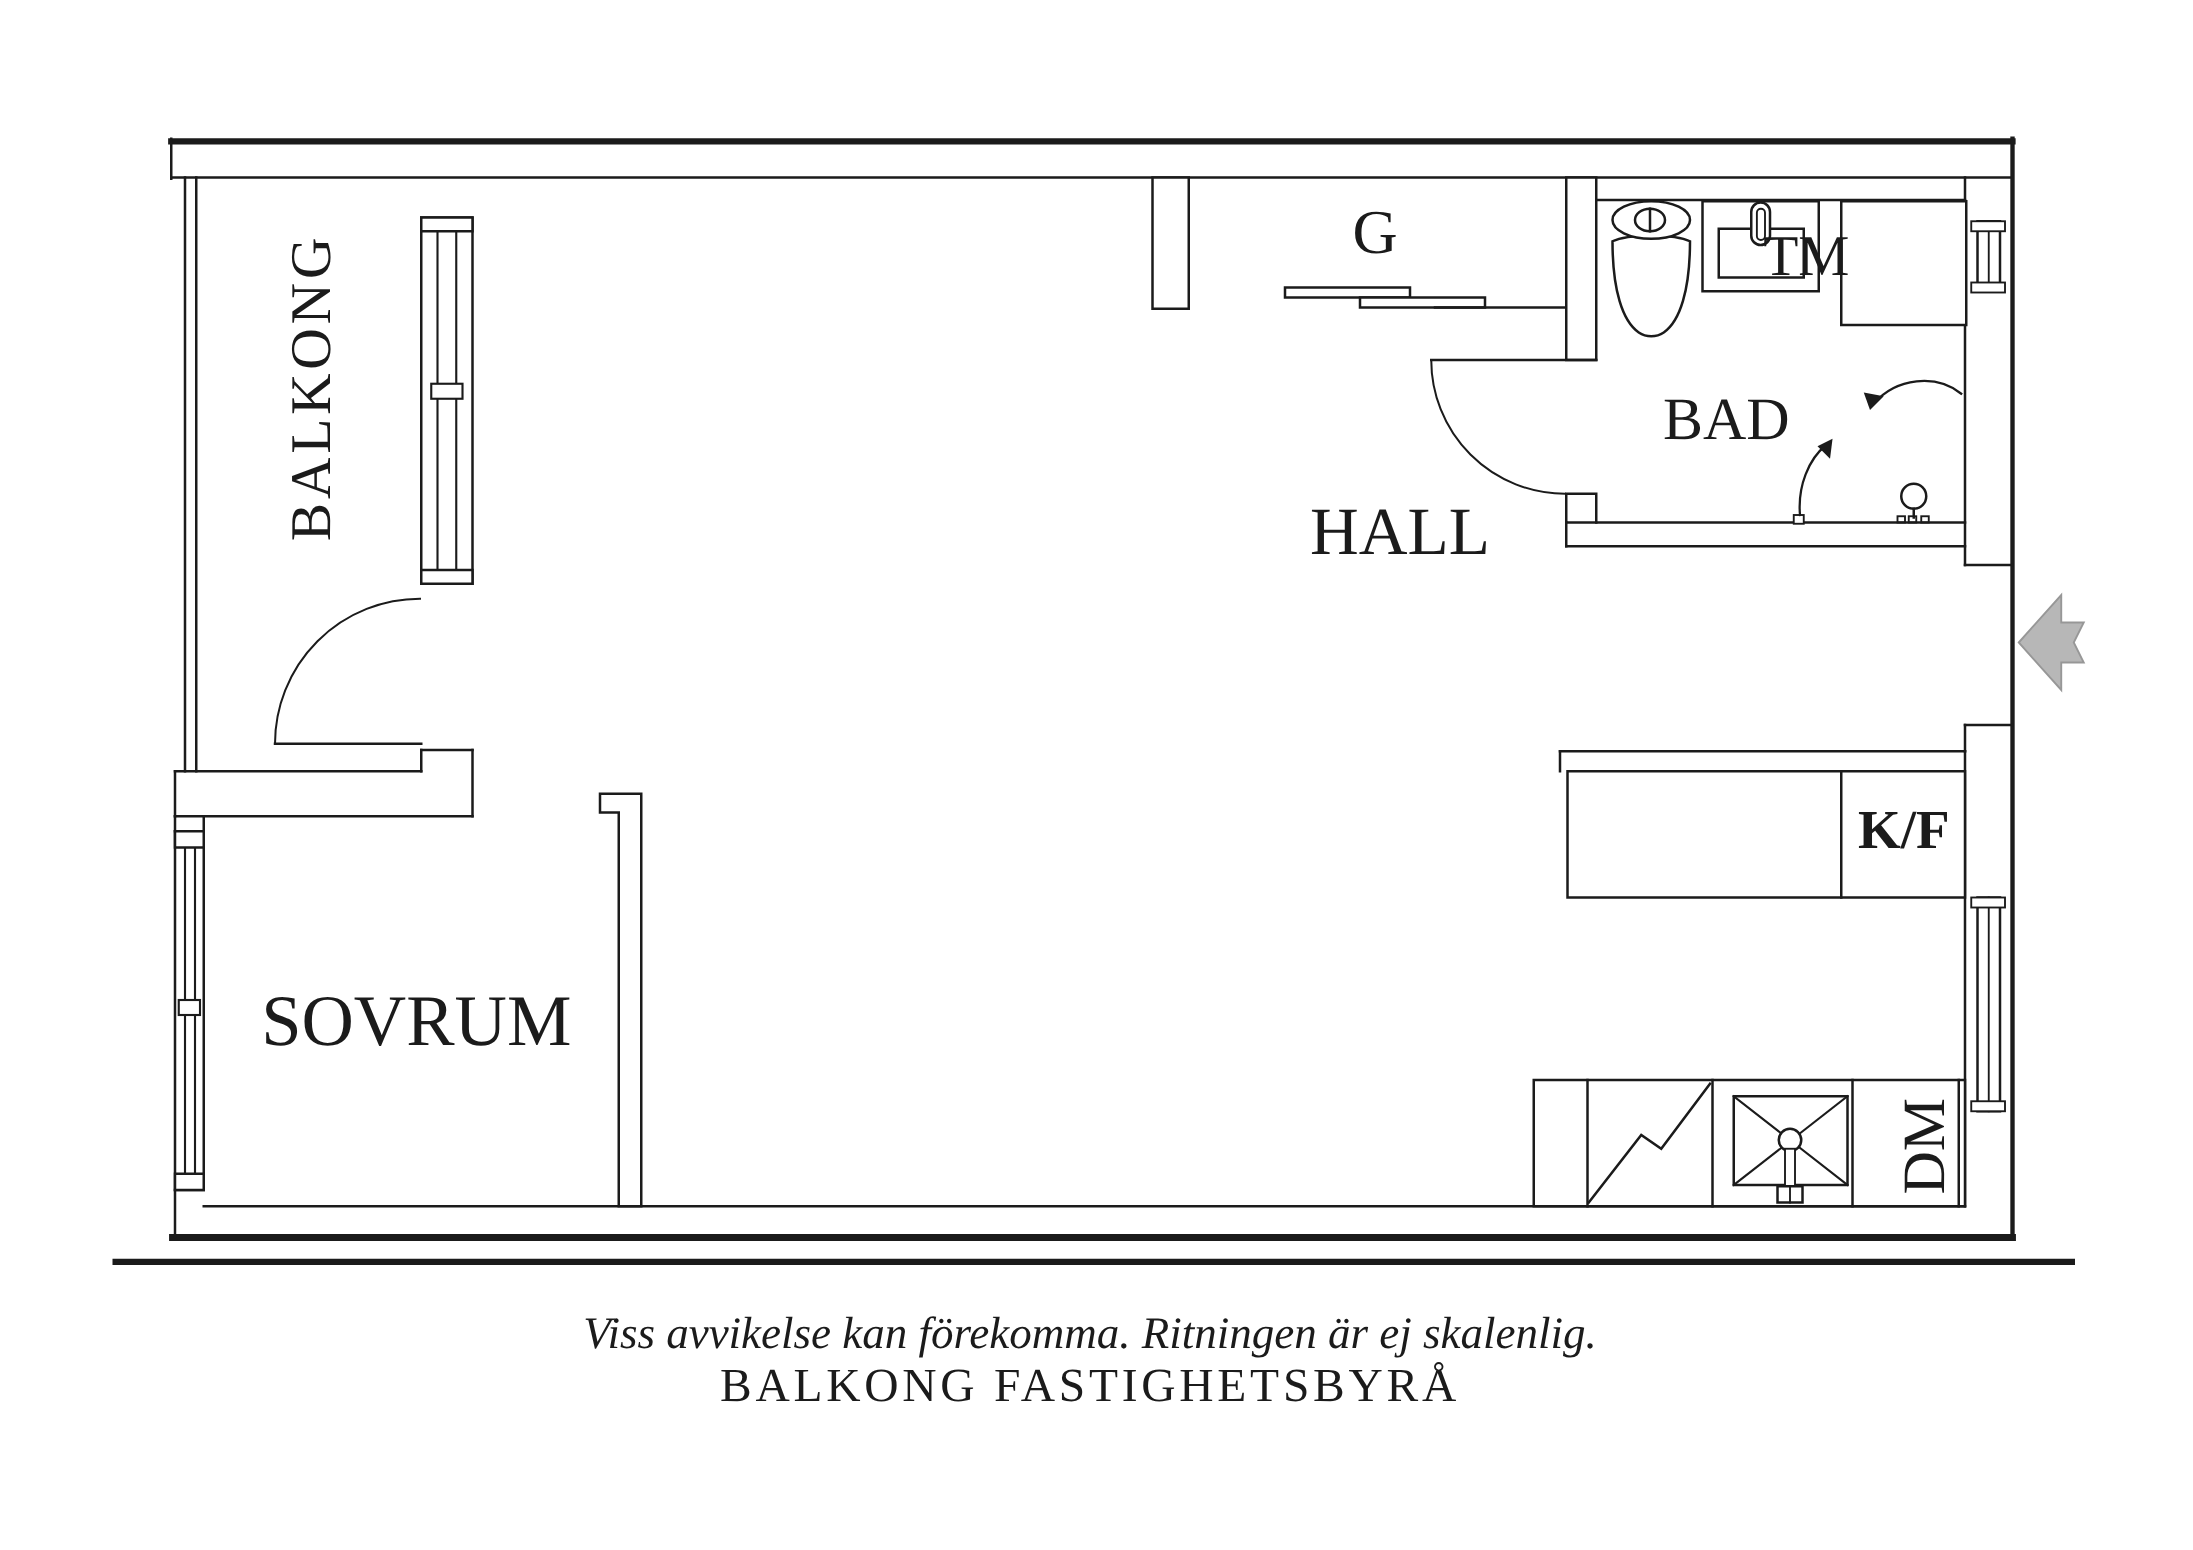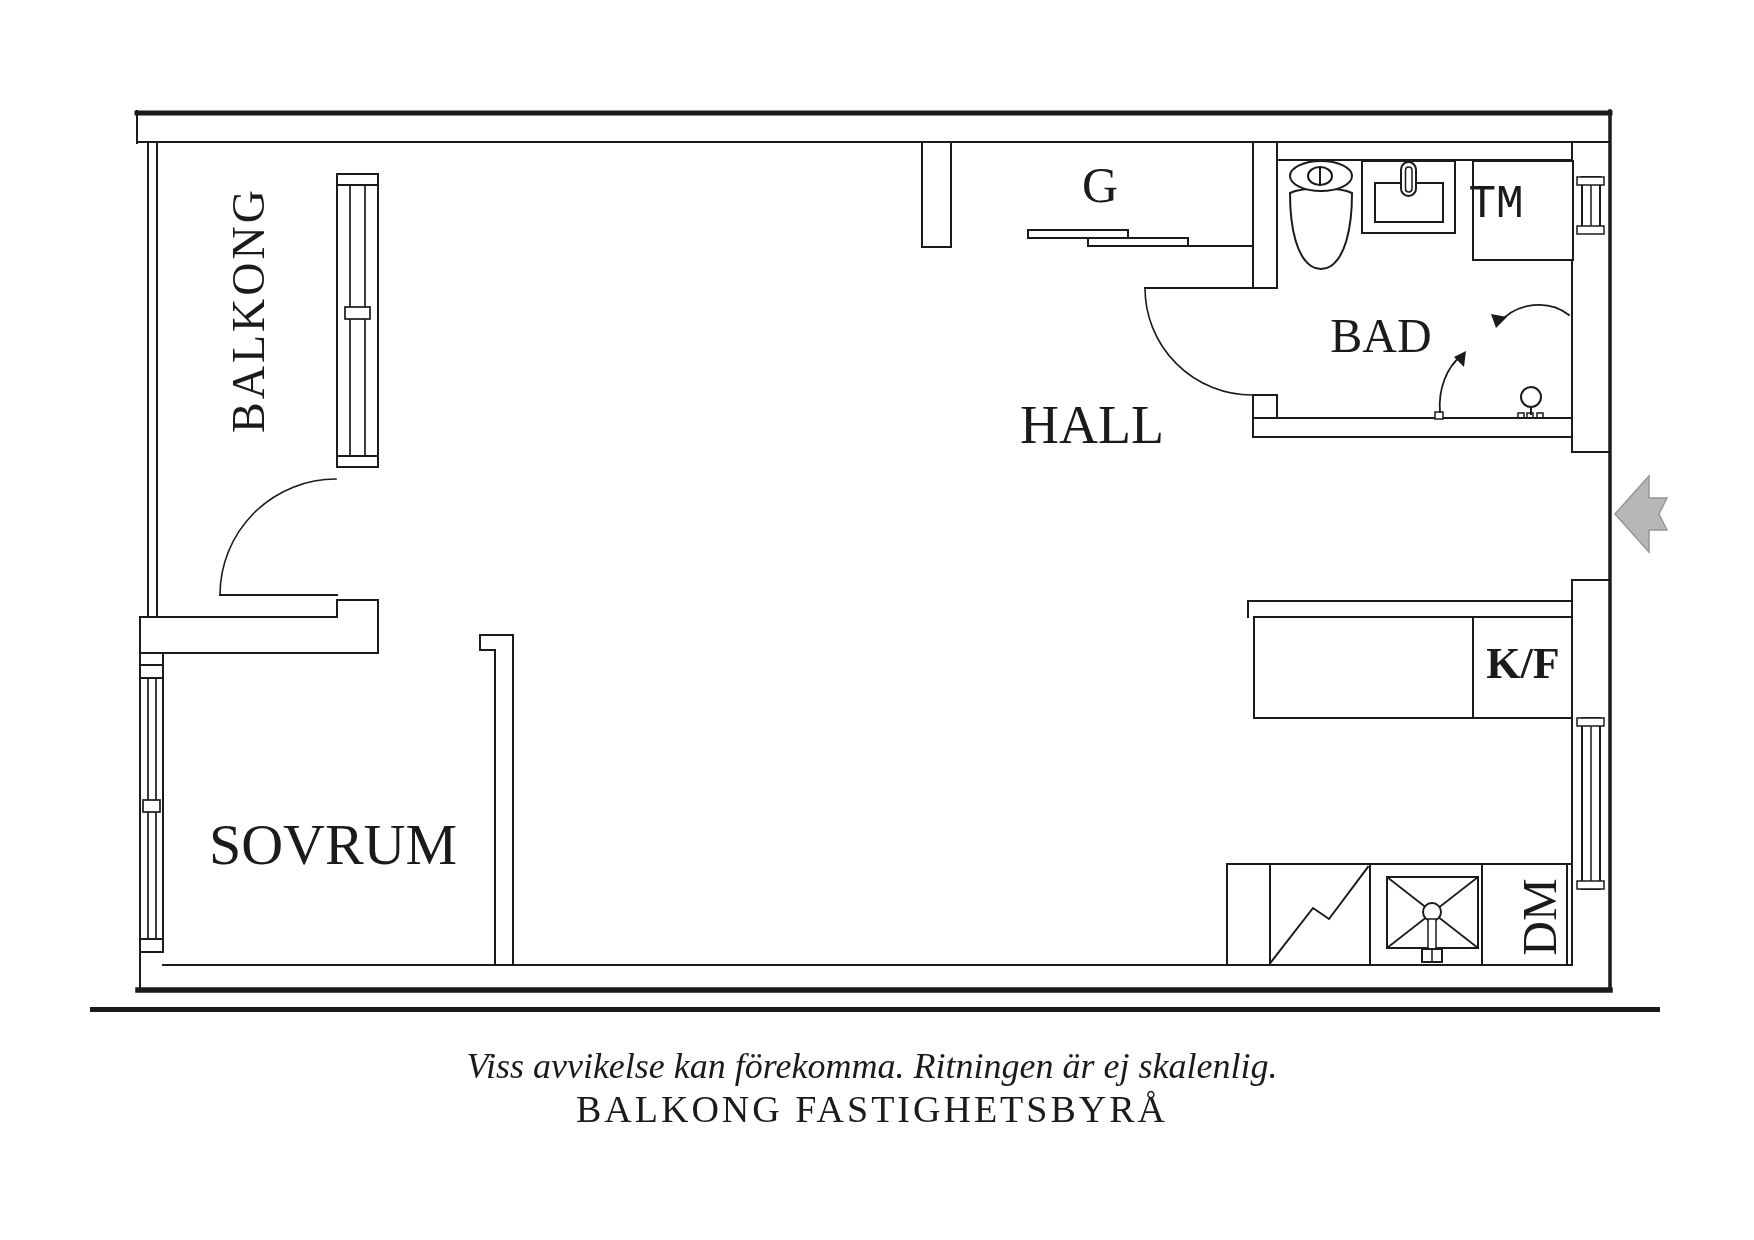--- a/index.html
+++ b/index.html
@@ -1,27 +1,27 @@
 <!DOCTYPE html>
 <html><head>
 <meta charset="utf-8">
 <style>
   html,body{margin:0;padding:0;background:#ffffff;}
   .stage{position:relative;width:1754px;height:1240px;background:#ffffff;overflow:hidden;
          font-family:"Liberation Serif", serif;color:#1b1b1b;}
   .plan-svg{position:absolute;left:0;top:0;}
   .lbl{position:absolute;text-align:center;white-space:nowrap;line-height:1;}
   .lbl-balkong{left:99px;top:287px;width:300px;font-size:46px;letter-spacing:3px;transform:rotate(-90deg);}
-  .lbl-sovrum{left:183px;top:788px;width:300px;font-size:58px;margin-top:28px;}
+  .lbl-sovrum{left:183px;top:788px;width:300px;font-size:58px;}
   .lbl-vardagsrum{left:605px;top:578px;width:500px;font-size:50px;letter-spacing:1px;}
-  .lbl-hall{left:992px;top:398px;width:200px;font-size:54px;}
+  .lbl-hall{left:992px;top:398px;width:200px;font-size:54px;text-align:right;}
   .lbl-bad{left:1281px;top:312px;width:200px;font-size:48px;}
   .lbl-kok{left:1303px;top:766px;width:200px;font-size:52px;}
   .lbl-g{left:1050px;top:160px;width:100px;font-size:50px;}
-  .lbl-tm{left:1436px;top:182px;width:120px;font-size:46px;font-family:Liberation Mono, monospace;}
+  .lbl-tm{left:1385px;top:182px;width:120px;font-size:46px;}
   .lbl-kf{left:1463px;top:642px;width:120px;font-size:44px;font-weight:bold;}
   .lbl-dm{left:1480px;top:893px;width:120px;height:48px;font-size:48px;transform:rotate(-90deg);}
   .footer-line1{left:422px;top:1048px;width:900px;font-size:36px;font-style:italic;}
   .footer-line2{left:422px;top:1090px;width:900px;font-size:38px;letter-spacing:3px;}
 </style>
 </head>
 <body>
 
 <div class="stage">
 

